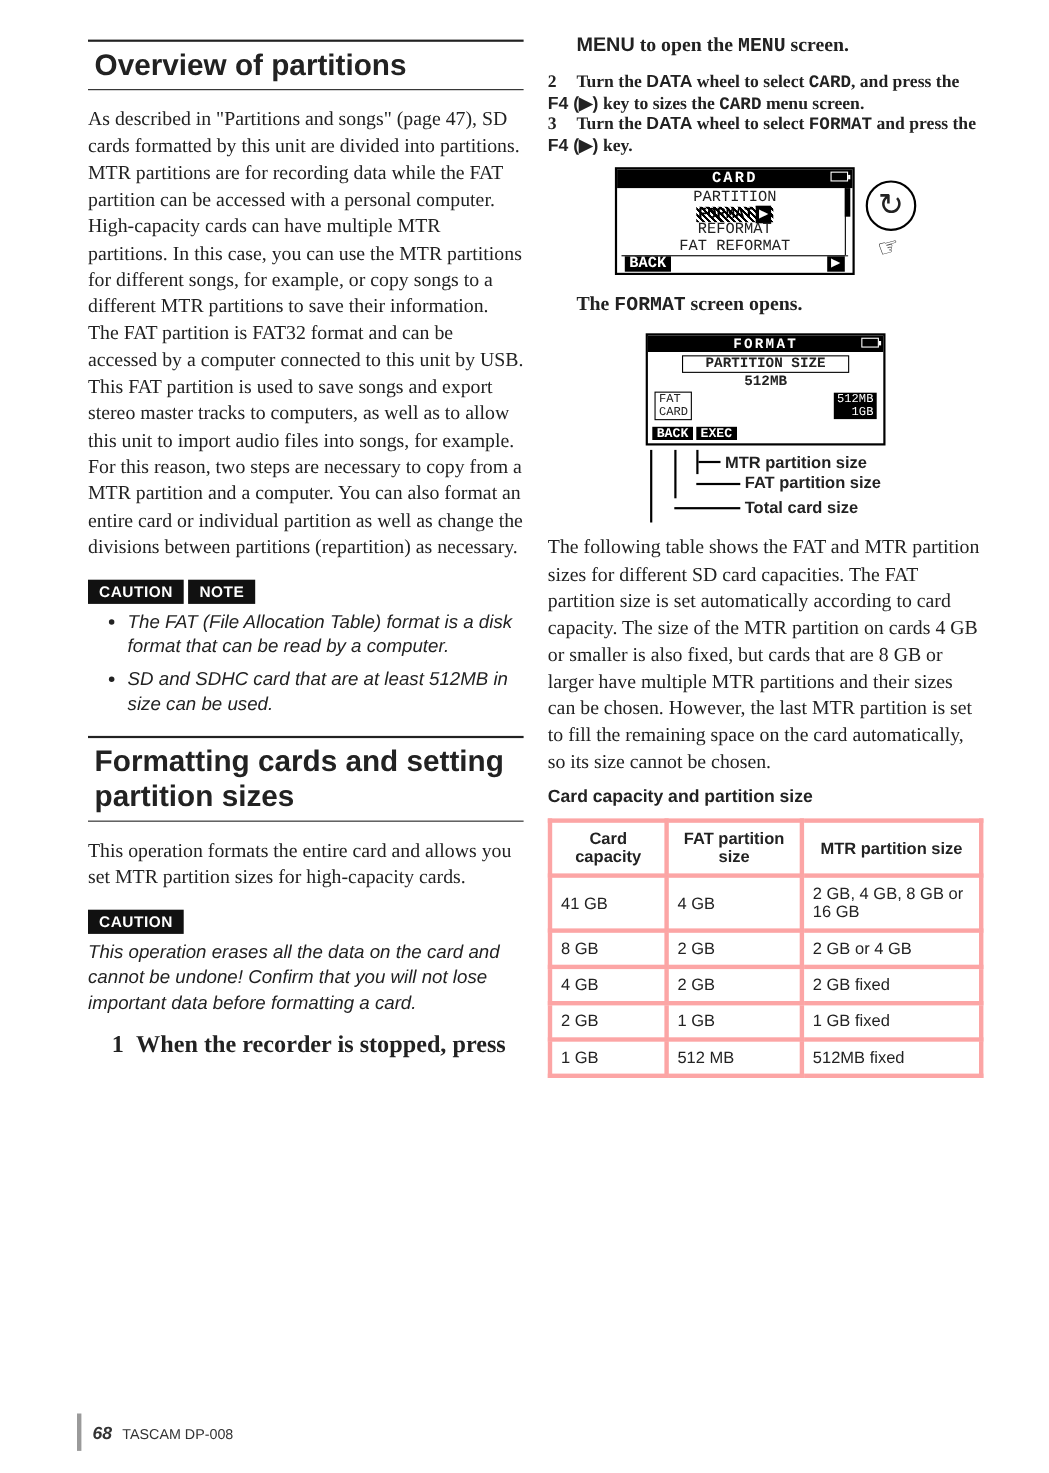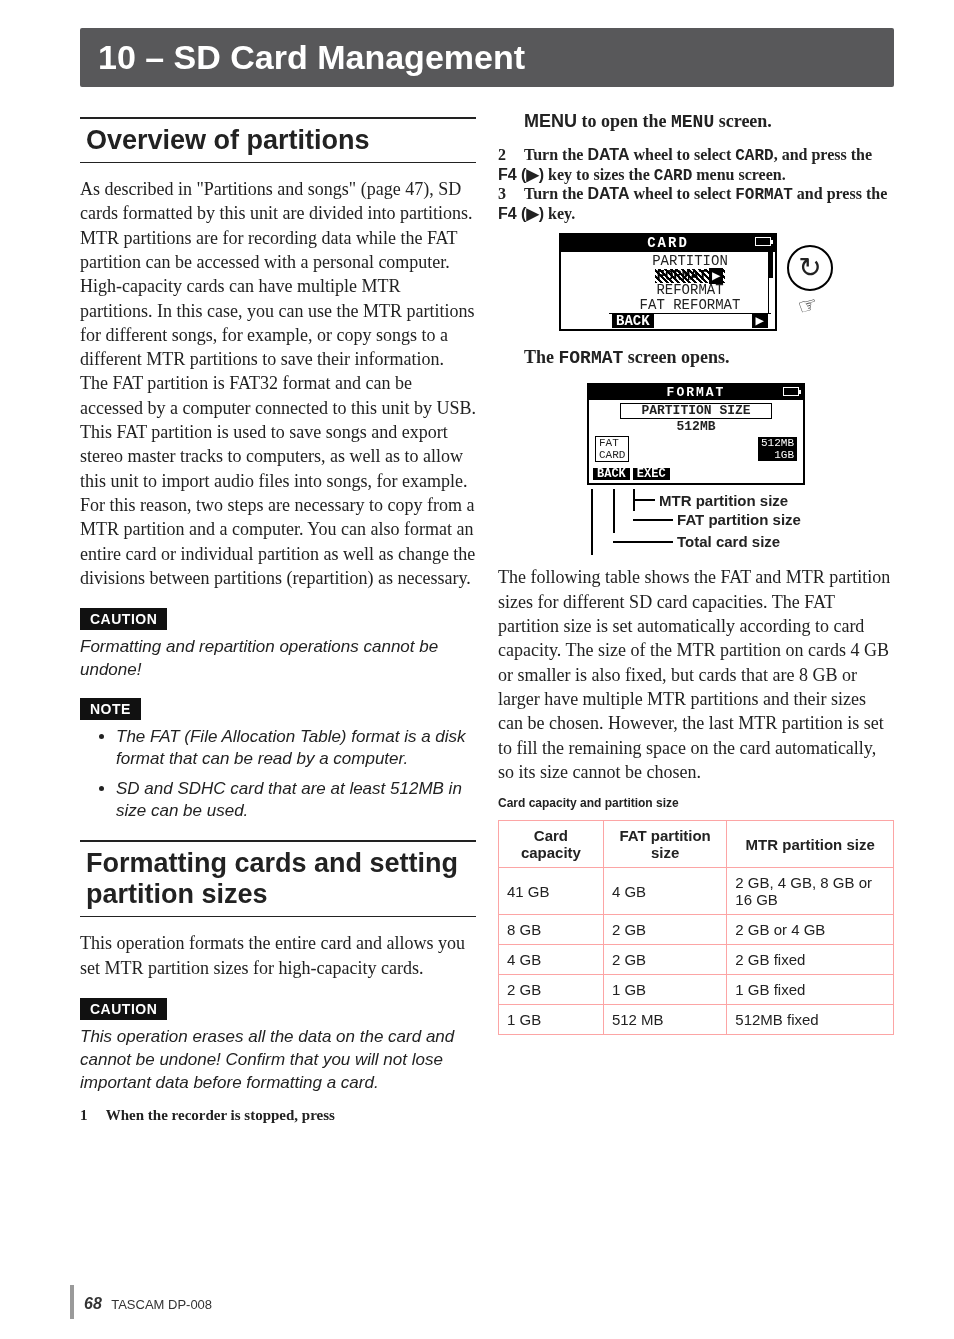--- a/index.html
+++ b/index.html
@@ -34,21 +34,21 @@
   .screen {
     display: inline-flex; align-items: center; gap: 10px;
   }
   .lcd {
     width: 218px; border: 2px solid #000; background: #fff; font-family: "Courier New", monospace;
     font-size: 14px; line-height: 1.05;
   }
   .lcd-title { background: #000; color: #fff; text-align: center; padding: 1px 0; letter-spacing: 2px; font-weight: 700; position: relative; }
   .lcd-batt { position: absolute; right: 4px; top: 2px; width: 16px; height: 9px; border: 1px solid #fff; }
   .lcd-batt::after { content:""; position:absolute; right:-3px; top:2px; width:2px; height:4px; background:#fff; }
-  .lcd-body { padding: 2px 4px 0 20px; position: relative; margin-left: 28px; }
+  .lcd-body { padding: 2px 4px 0 4px; position: relative; }
   .lcd-row { padding: 0 0; white-space: pre; }
   .lcd-row.sel { background: repeating-linear-gradient(45deg,#000 0 2px,#fff 2px 4px); color:#000; font-weight:700; display:inline-block; padding:0 2px;}
   .lcd-row.sel span.arrow { background:#000; color:#fff; padding:0 3px; margin-left:2px;}
   .lcd-scroll { position:absolute; right:3px; top:0; bottom:16px; width:4px; background:#fff; border-left:1px solid #000; }
   .lcd-scroll::before { content:""; position:absolute; left:-1px; top:0; width:5px; height:26px; background:#000;}
   .lcd-foot { border-top: 1px solid #000; display:flex; justify-content:space-between; padding:0 3px 1px 3px; font-weight:700;}
   .lcd-foot .inv { background:#000; color:#fff; padding:0 4px; }
   .jog {
     width: 46px; height: 46px; border: 2px solid #000; border-radius: 50%; display:flex; align-items:center; justify-content:center; position:relative;
   }
@@ -68,64 +68,62 @@
   .lcd2-mid .box { border:1px solid #000; padding:0 3px; font-size:11px; line-height:1.1; text-align:left;}
   .lcd2-mid .box2 { background:#000; color:#fff; padding:0 3px; font-size:11px; line-height:1.1; text-align:right;}
   .lcd2-foot { display:flex; gap:3px; padding:2px 4px 3px 4px;}
   .lcd2-foot span { background:#000; color:#fff; font-weight:700; padding:0 4px; font-size:12px;}
   .leader-group { font-family: Arial, sans-serif; font-size: 15px; font-weight:700; margin: 2px 0 0 0; text-align:left; display:inline-block;}
   .leader-row { display:flex; align-items:center; }
   .leader-row .hline { border-bottom: 2px solid #000; width: 34px; height: 0;}
   .leader-row .lbl { margin-left: 4px; }
   .ann-wrap { display:flex; justify-content:center; }
   .subhead {
-    font-family: "Trebuchet MS", Arial, sans-serif; font-weight: 700; font-size: 12px;
+    font-family: "Trebuchet MS", Arial, sans-serif; font-weight: 700; font-size: 16px;
     margin: 10px 0 10px 0;
   }
   table.partition {
     border-collapse: collapse; width: 100%; font-family: Arial, sans-serif; font-size: 15px;
   }
   table.partition th, table.partition td {
-    border: 1px solid #fca5a5; padding: 6px 8px; text-align: left; vertical-align: middle;
+    border: 4px solid #fca5a5; padding: 6px 8px; text-align: left; vertical-align: middle;
   }
   table.partition th { font-weight: 700; text-align: center; }
   .footer {
     position: absolute; bottom: 26px; left: 84px; font-family: Arial, sans-serif; font-size: 13px; color:#333;text-align:center;
   }
   .footer .pg { font-weight: 700; font-style: italic; font-size: 16px; margin-right: 6px; }
   .footer-bar { position:absolute; left:70px; bottom:20px; width:4px; height:34px; background:#9a9a9a; }
 </style>
 </head>
 <body>
 
 <div class="page">
-  <div class="chapter-bar">10 – SD Card Management</div>
 
   <div class="columns">
 
     <div class="col">
       <div class="section-head">Overview of partitions</div>
       <p class="body">As described in "Partitions and songs" (page 47), SD cards formatted by this unit are divided into partitions. MTR partitions are for recording data while the FAT partition can be accessed with a personal computer. High-capacity cards can have multiple MTR partitions. In this case, you can use the MTR partitions for different songs, for example, or copy songs to a different MTR partitions to save their information. The FAT partition is FAT32 format and can be accessed by a computer connected to this unit by USB. This FAT partition is used to save songs and export stereo master tracks to computers, as well as to allow this unit to import audio files into songs, for example. For this reason, two steps are necessary to copy from a MTR partition and a computer. You can also format an entire card or individual partition as well as change the divisions between partitions (repartition) as necessary.</p>
 
       <div class="callout">CAUTION</div>
-      <p class="italic-note">Formatting and repartition operations cannot be undone!</p>
 
       <div class="callout">NOTE</div>
       <ul class="notes">
         <li>The FAT (File Allocation Table) format is a disk format that can be read by a computer.</li>
         <li>SD and SDHC card that are at least 512MB in size can be used.</li>
       </ul>
 
       <div class="section-head" style="margin-top:18px;">Formatting cards and setting partition sizes</div>
       <p class="body">This operation formats the entire card and allows you set MTR partition sizes for high-capacity cards.</p>
 
       <div class="callout">CAUTION</div>
       <p class="italic-note">This operation erases all the data on the card and cannot be undone! Confirm that you will not lose important data before formatting a card.</p>
 
-      <div class="steps" style="font-size:15px; line-height:1.35;">
+      <div class="steps" style="font-size:22px; line-height:1.35;text-align:center;">
         <span class="step-num">1</span>
         <span class="bold">When the recorder is stopped, press</span>
       </div>
     </div>
 
     <div class="col">
 
       <p class="body bold step-item-1" style="margin-left:26px;">
         <span class="sans">MENU</span><span> to open the </span><span class="mono">MENU</span><span> screen.</span>
       </p>

